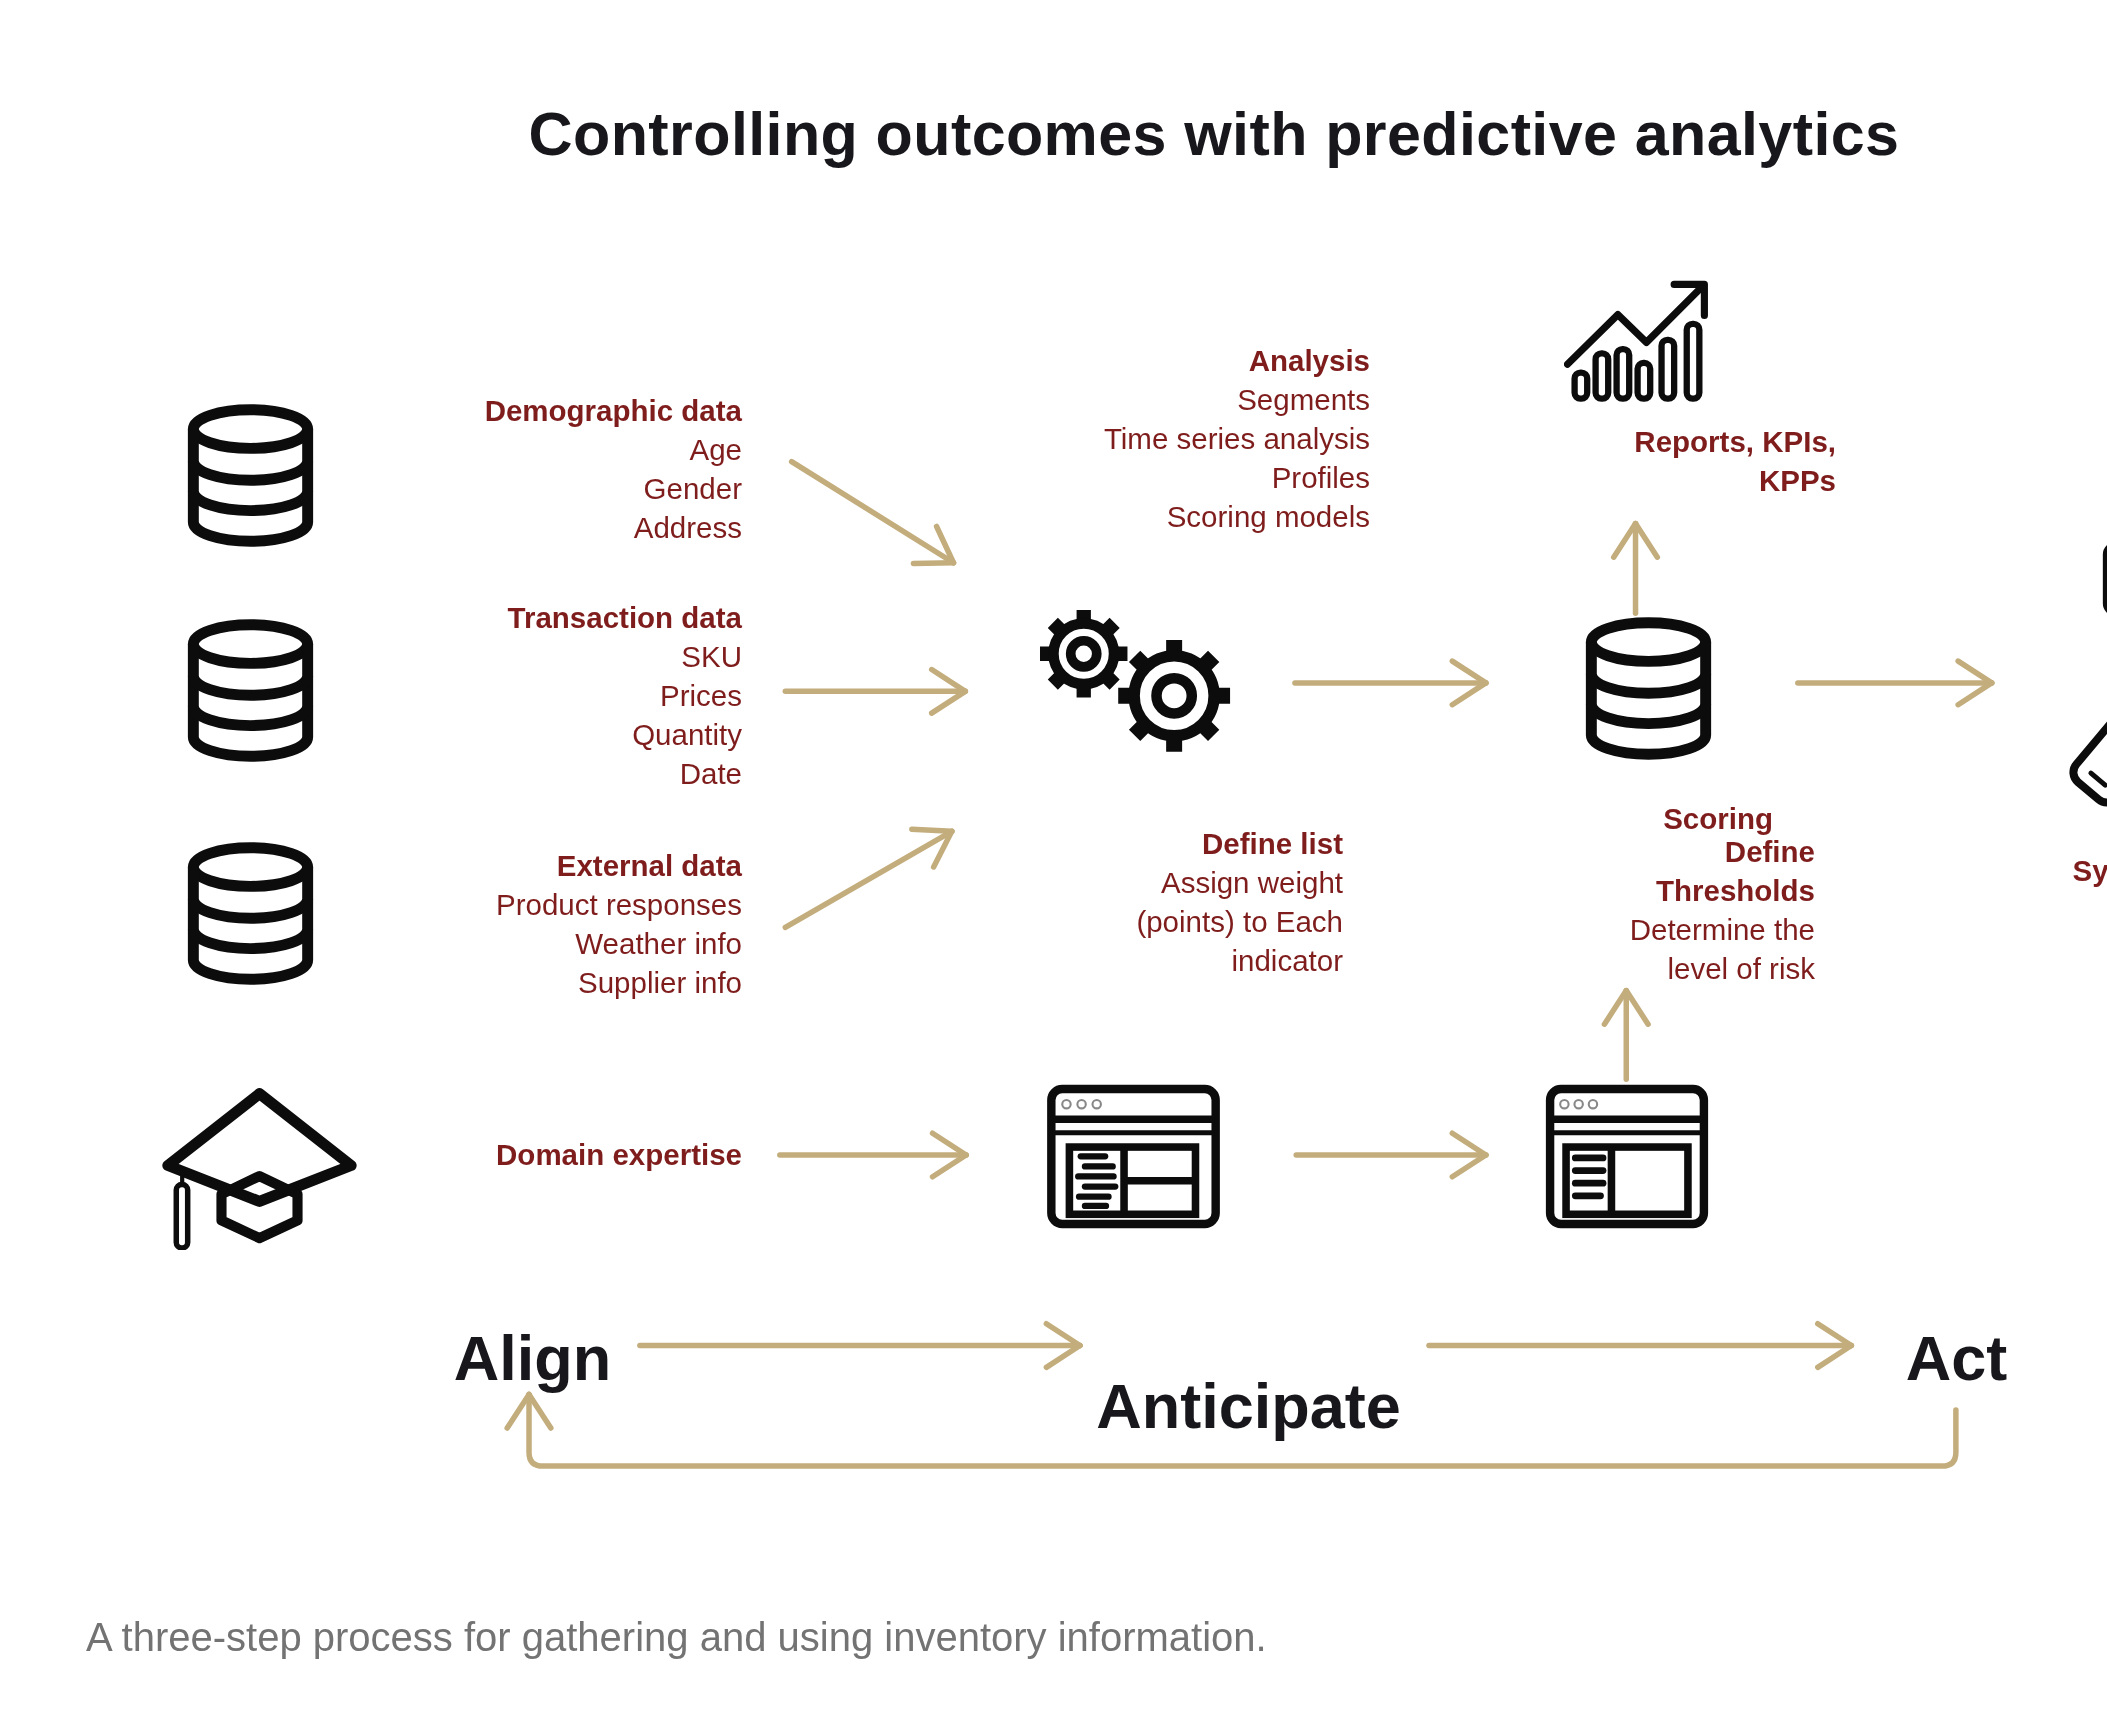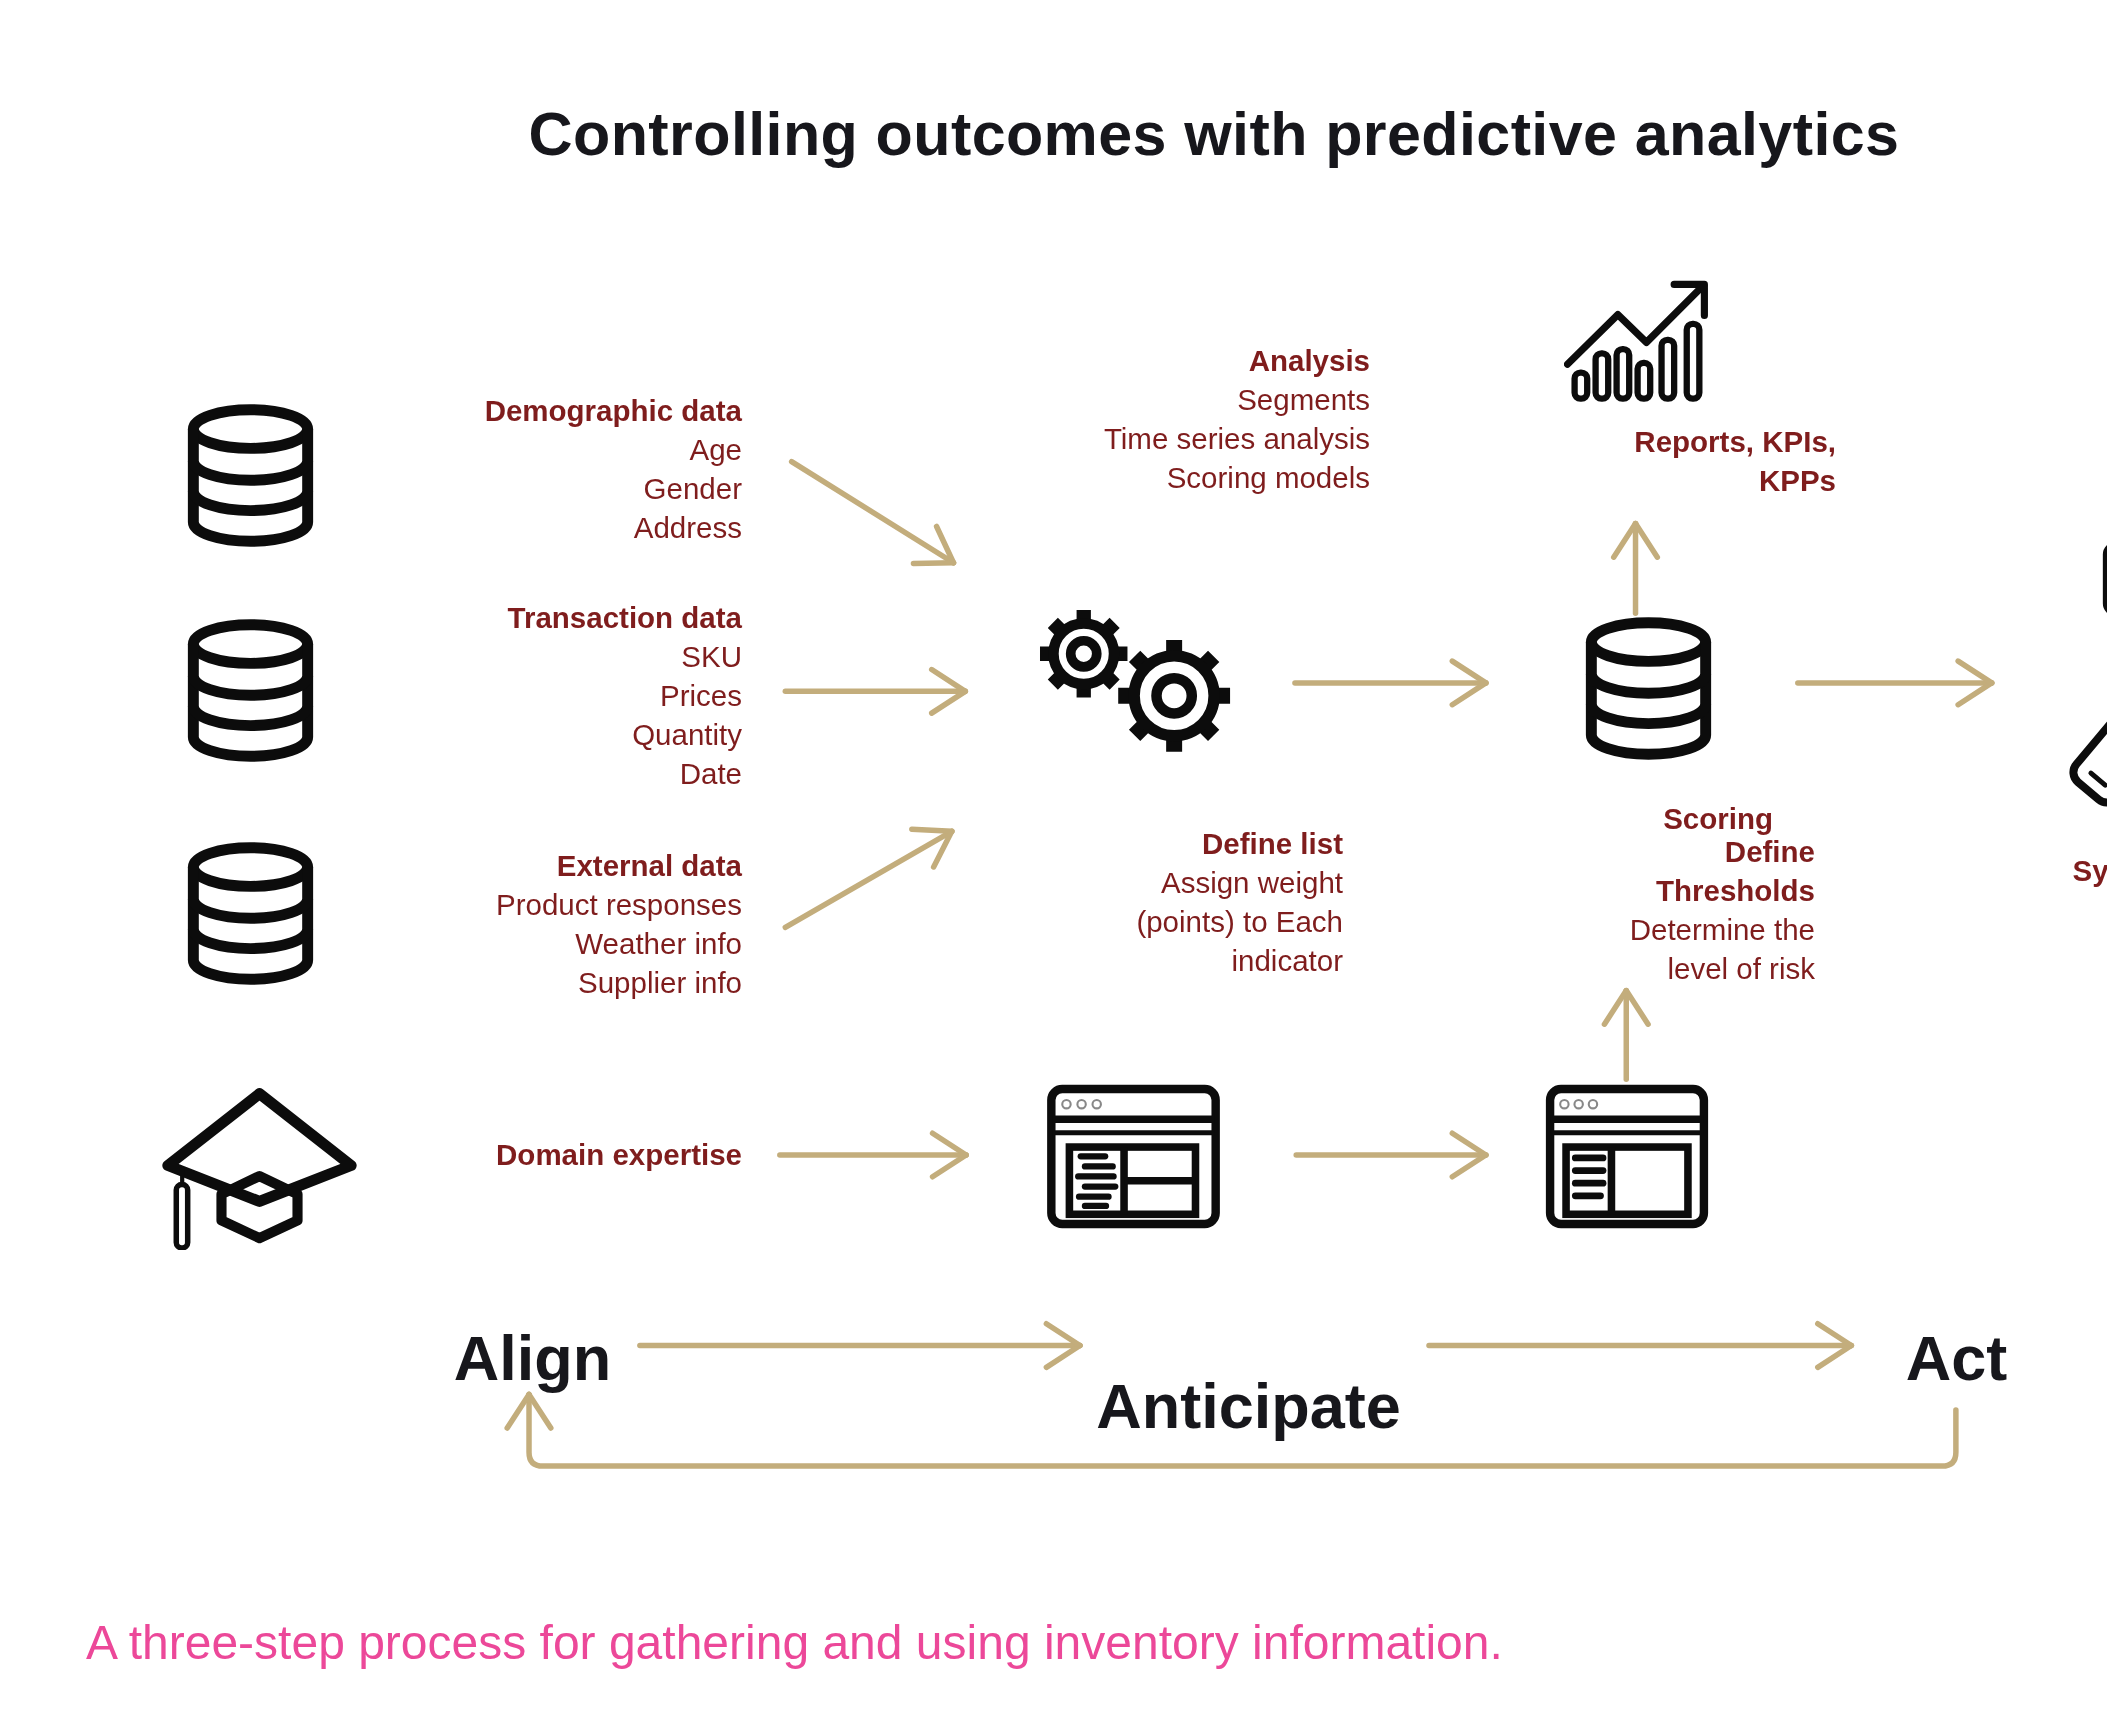--- a/index.html
+++ b/index.html
@@ -3,21 +3,21 @@
 <meta charset="utf-8">
 <style>
   html,body{margin:0;padding:0;background:#ffffff;}
   body{width:2428px;height:1730px;position:relative;overflow:hidden;
        font-family:"Liberation Sans","DejaVu Sans",sans-serif;color:#17171c;}
   .abs{position:absolute;}
   .title{width:2428px;text-align:center;font-size:61px;font-weight:700;letter-spacing:0.4px;}
   .tb{position:absolute;text-align:right;font-size:29.5px;line-height:39px;color:#7f1d1d;}
   .tb .bold{font-weight:700;}
   .steps-label{position:absolute;font-size:63px;font-weight:700;text-align:center;}
-  .caption{position:absolute;font-size:48px;color:#ec4899;}
+  .caption{position:absolute;font-size:40px;color:#737373;}
   svg{display:block;}
 </style>
 </head>
 <body>
 
 <div class="abs title" style="top:99px;left:0;">Controlling outcomes with predictive analytics</div>
 
 <svg class="abs" style="left:0;top:0;" width="2428" height="1730" viewBox="0 0 5760 4104">
     <path d="M1878,1095 L2262,1335" fill="none" stroke="#c3ad7c" stroke-width="13" stroke-linecap="round"></path>
     <path d="M2167.014313604493,1336.6490542666534 L2262,1335" fill="none" stroke="#c3ad7c" stroke-width="13" stroke-linecap="round"></path>
@@ -102,20 +102,21 @@
   <div>Supplier info</div>
 </div>
 <div class="tb" style="left:363px;top:1135px;width:379px;">
   <div class="bold">Domain expertise</div>
 </div>
 
 <div class="tb" style="left:906px;top:341px;width:464px;">
   <div class="bold">Analysis</div>
   <div>Segments</div>
   <div>Time series analysis</div>
+  <div>Profiles</div>
   <div>Scoring models</div>
 </div>
 
 <svg class="abs" style="left:1029px;top:597px;" width="223" height="164" viewBox="0 0 530 390">
   <path d="M202,135 L234,135 M180.9,185.9 L203.5,208.5 M130,207 L130,239 M79.1,185.9 L56.5,208.5 M58,135 L26,135 M79.1,84.1 L56.5,61.5 M130,63 L130,31 M180.9,84.1 L203.5,61.5" stroke="#0c0c0c" stroke-width="34" fill="none"></path>
   <circle cx="130" cy="135" r="72" fill="#fff" stroke="#0c0c0c" stroke-width="25"></circle>
   <circle cx="130" cy="135" r="31" fill="none" stroke="#0c0c0c" stroke-width="23"></circle>
   <path d="M440,235 L478,235 M412.2,302.2 L439,329 M345,330 L345,368 M277.8,302.2 L251,329 M250,235 L212,235 M277.8,167.8 L251,141 M345,140 L345,102 M412.2,167.8 L439,141" stroke="#0c0c0c" stroke-width="38" fill="none"></path>
   <circle cx="345" cy="235" r="95" fill="#fff" stroke="#0c0c0c" stroke-width="27"></circle>
   <circle cx="345" cy="235" r="42" fill="none" stroke="#0c0c0c" stroke-width="25"></circle>

